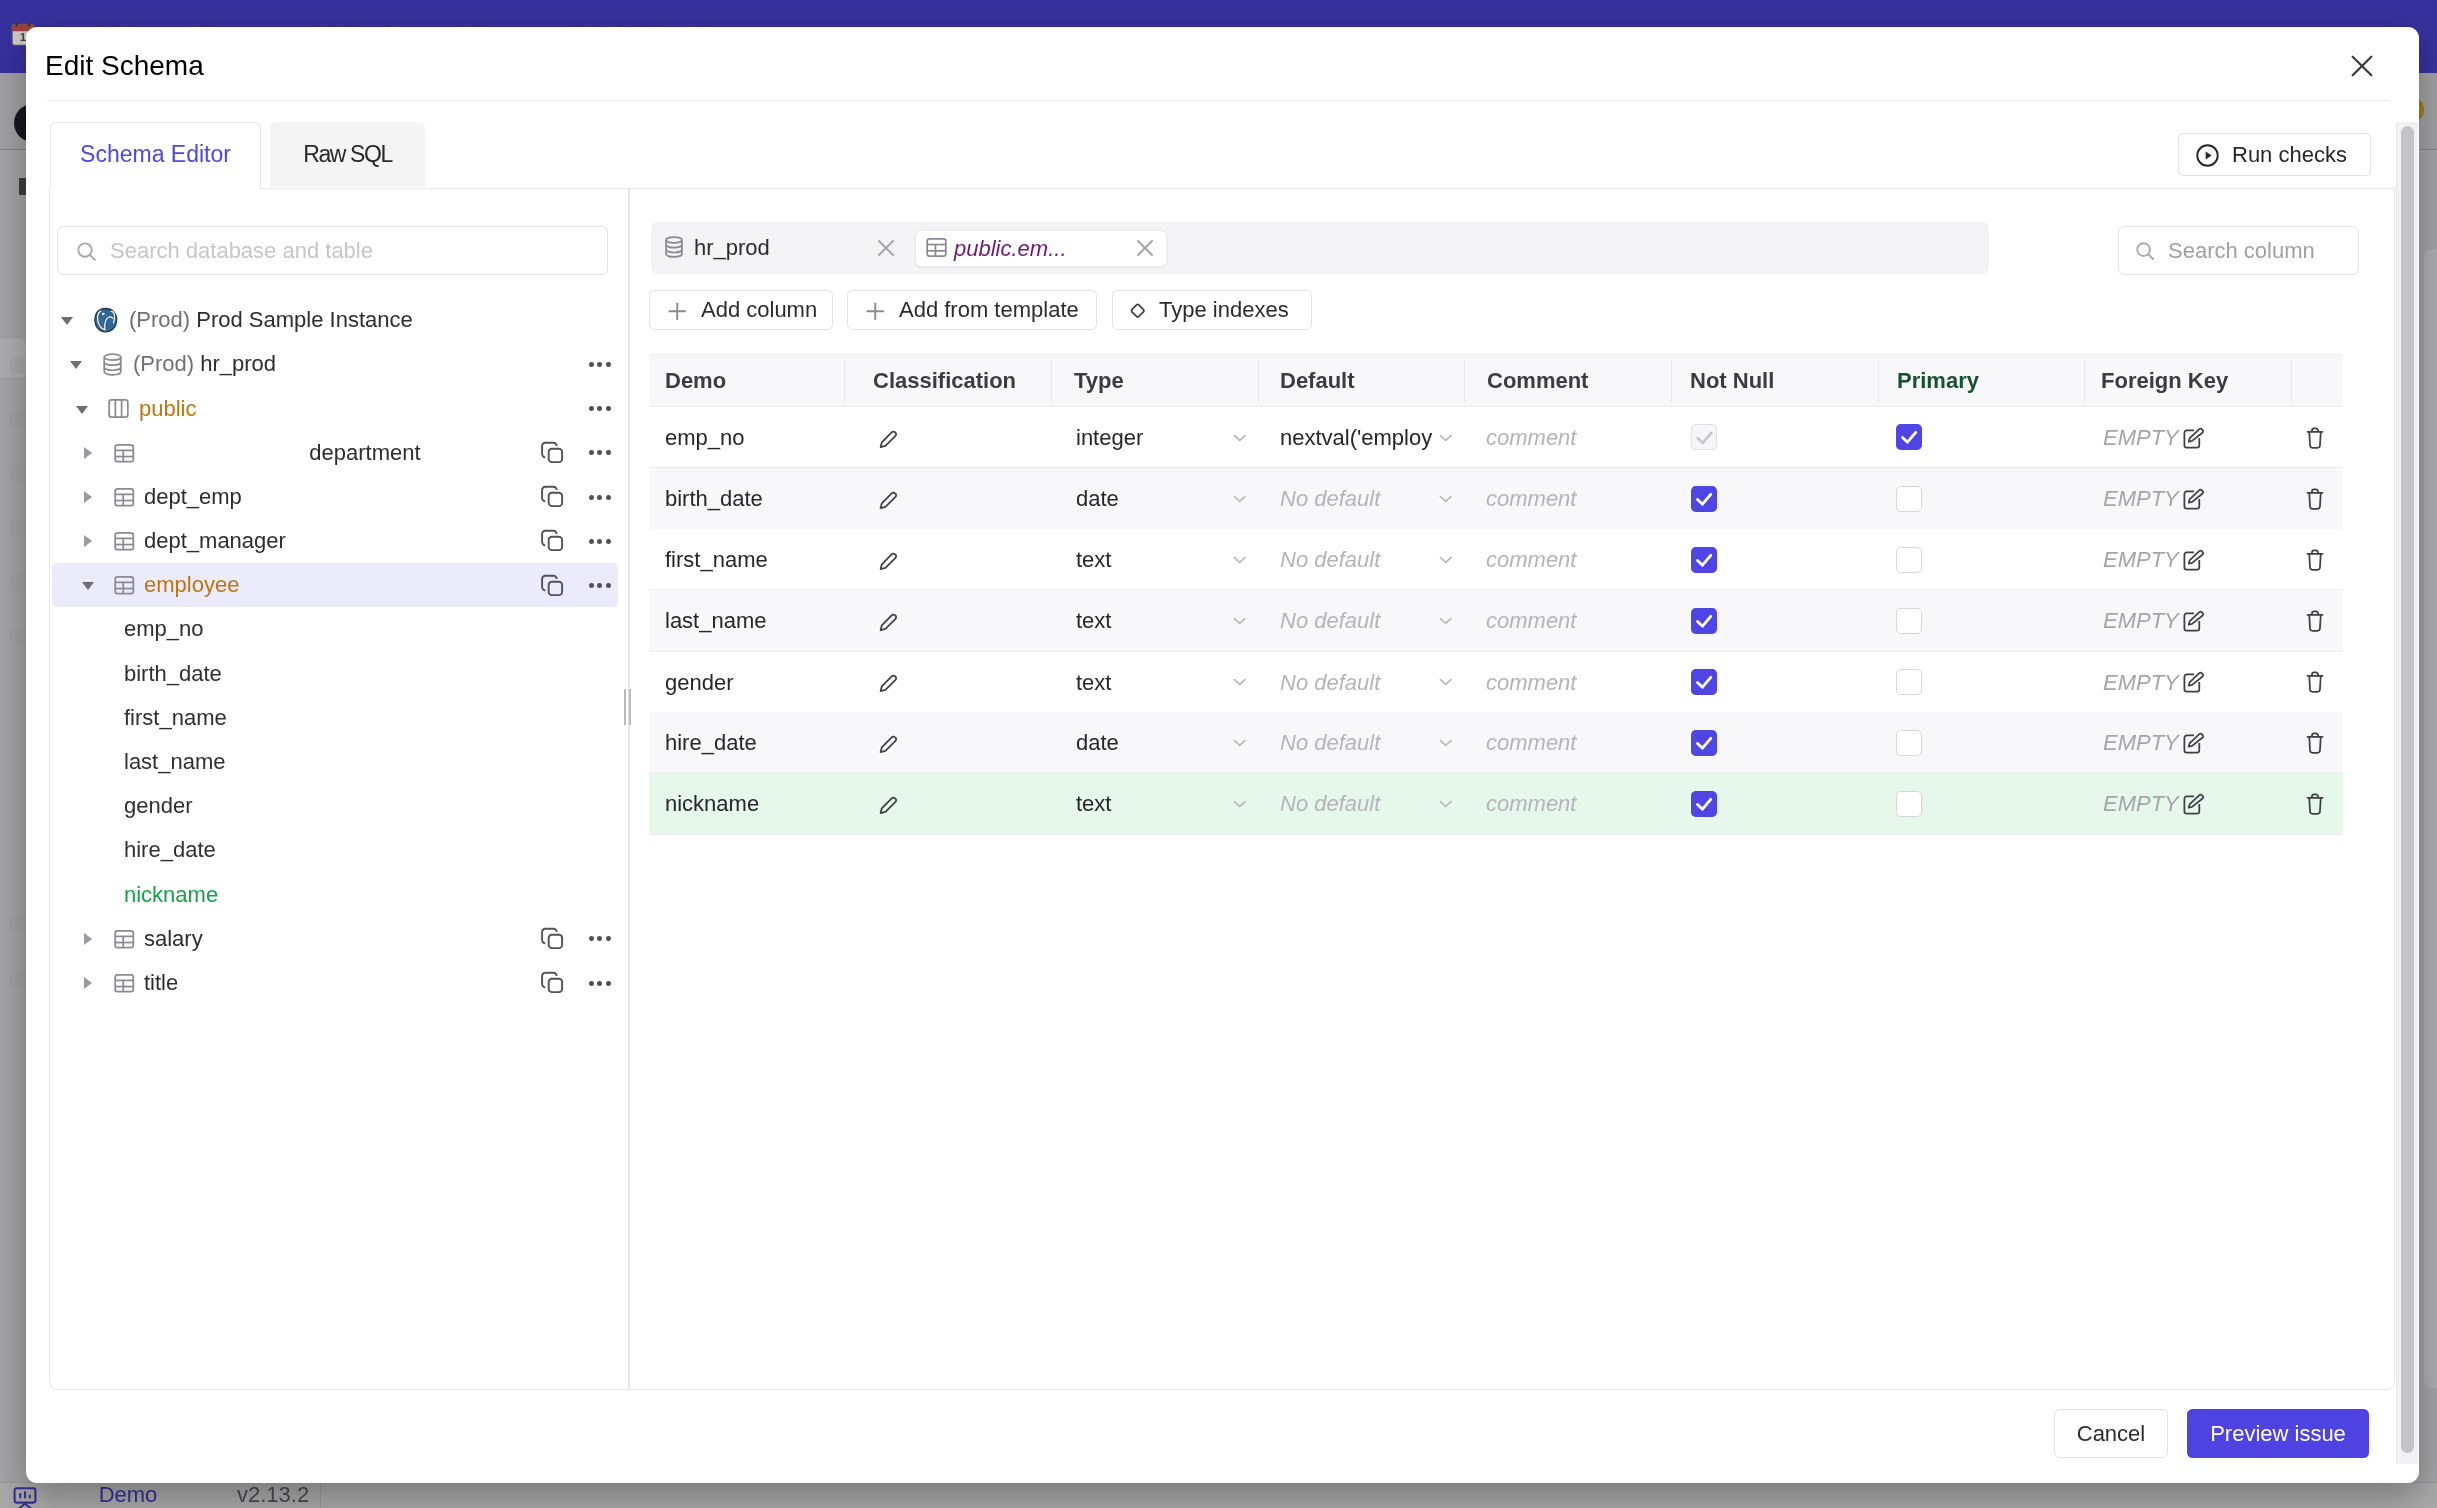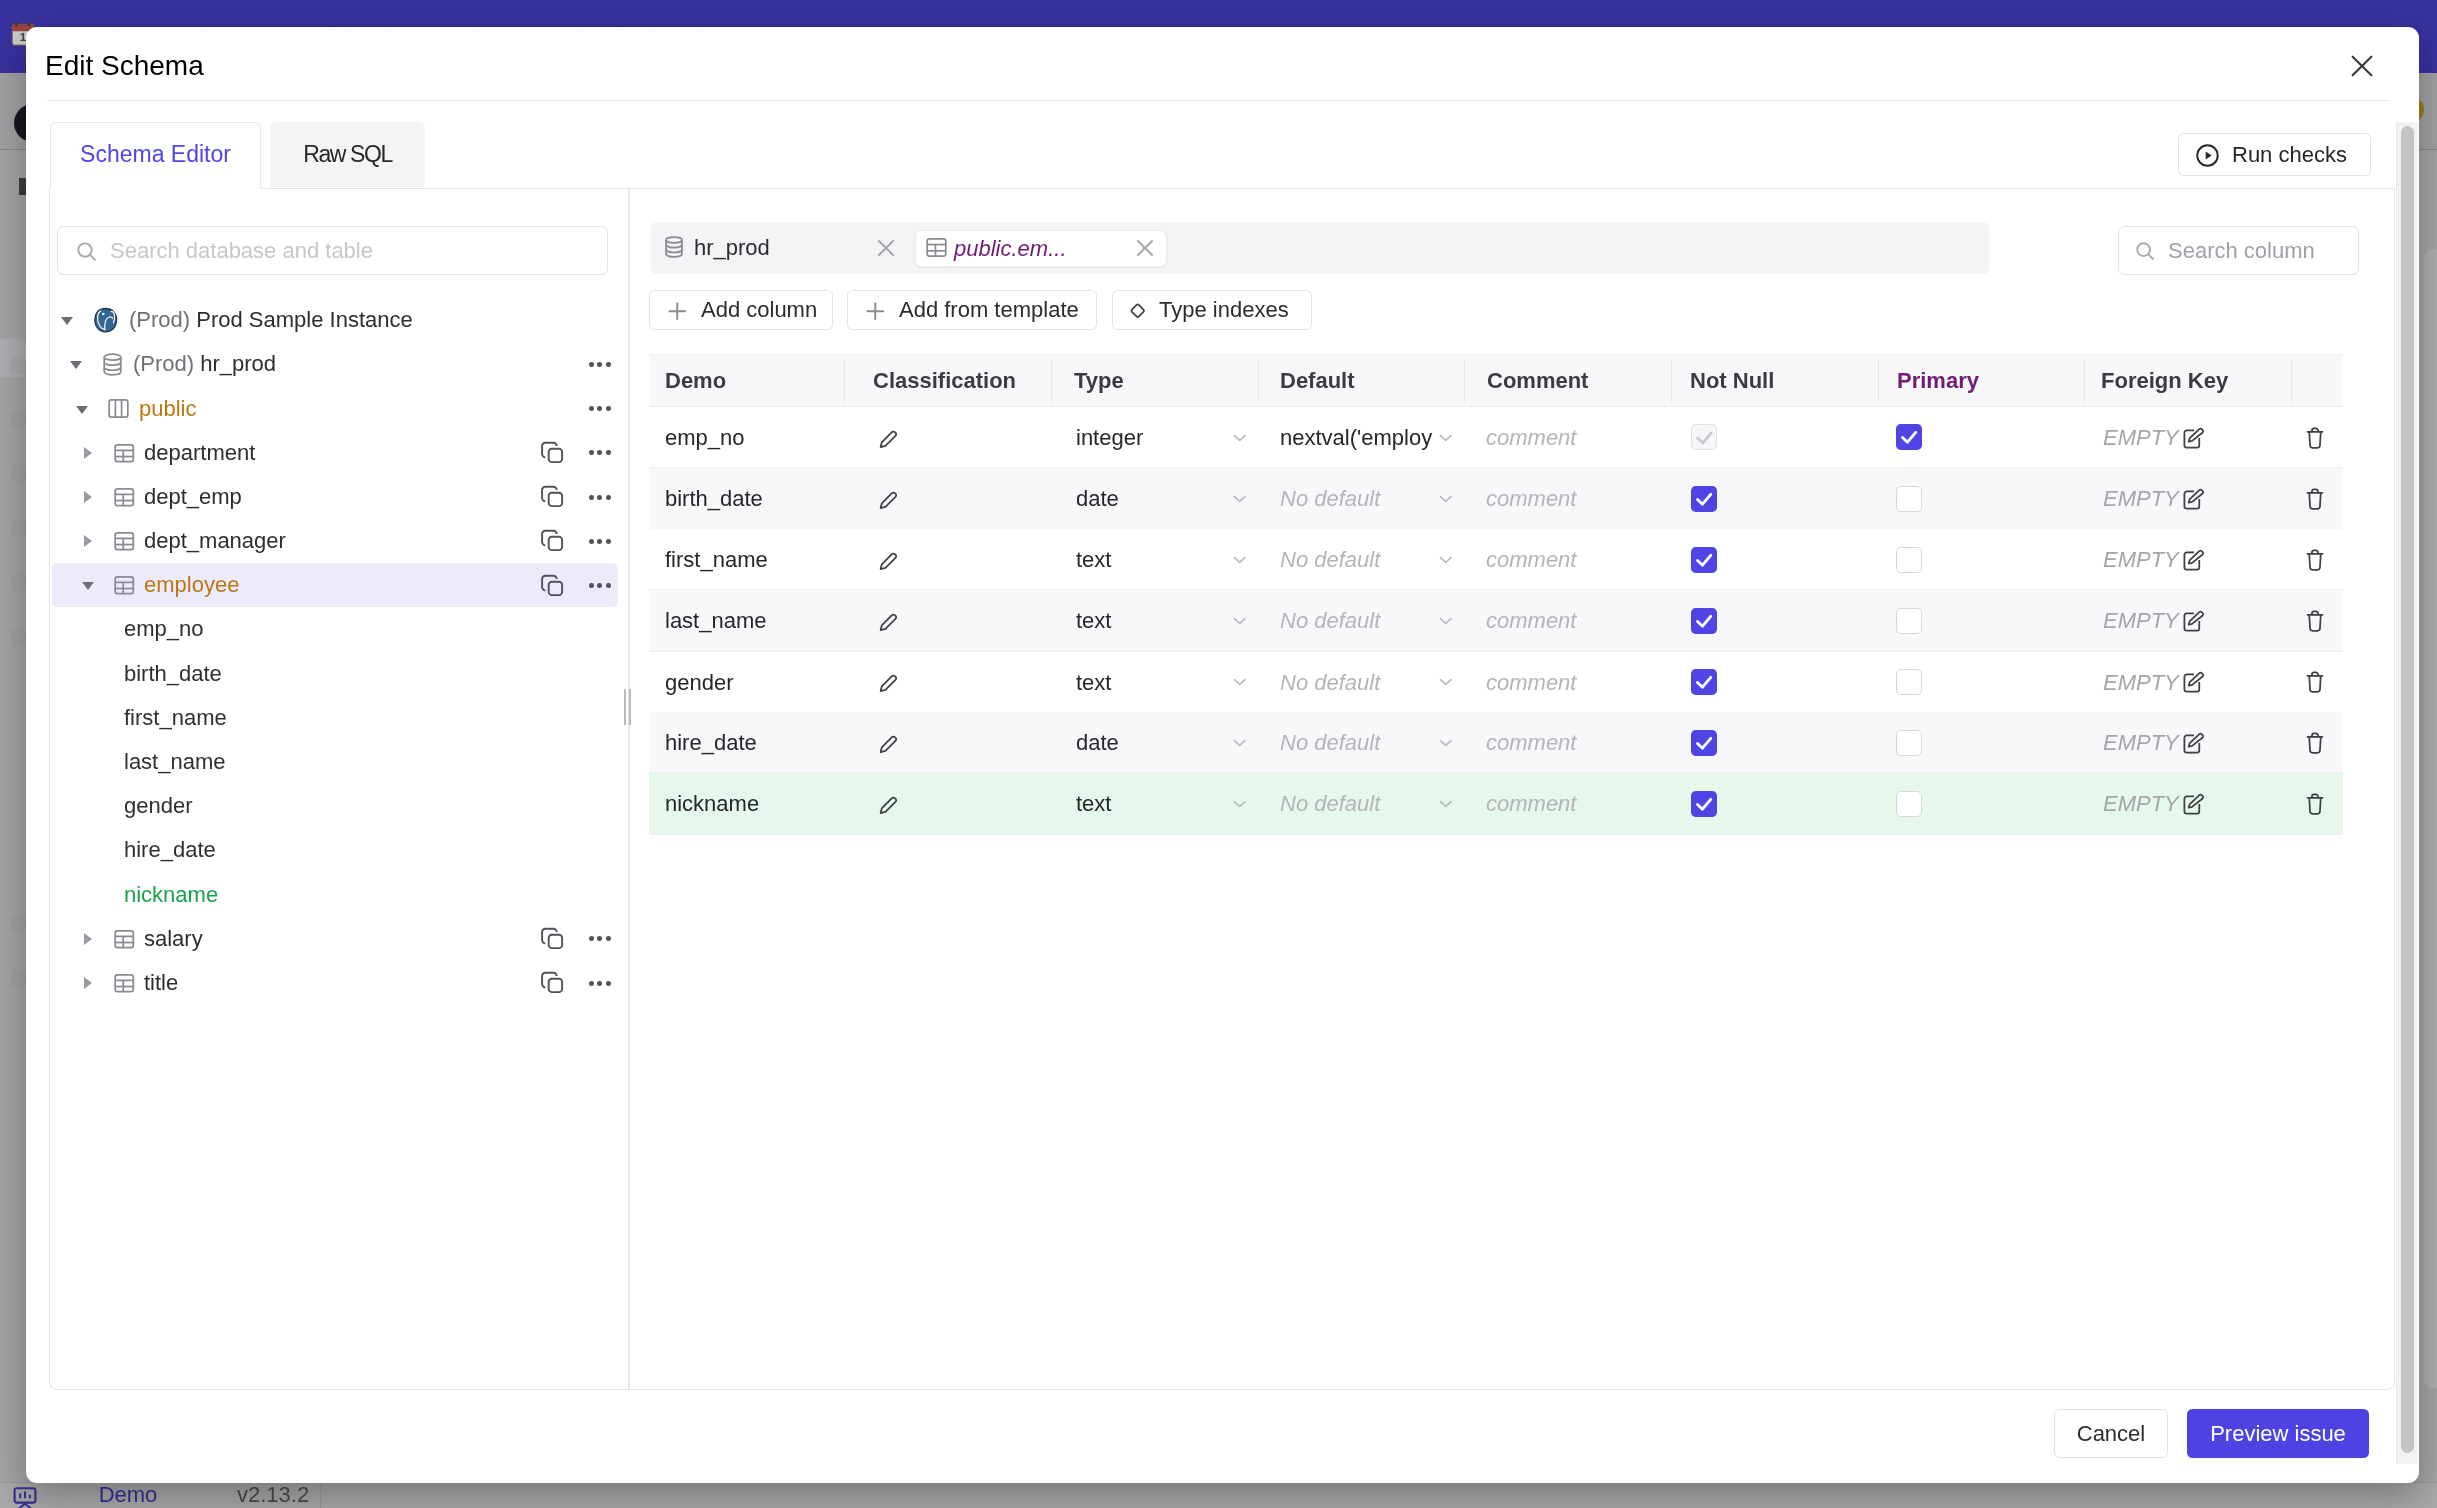--- a/index.html
+++ b/index.html
@@ -111,21 +111,21 @@
 <div style="position:absolute;left:606px;top:406px;width:4.7px;height:4.7px;border-radius:50%;background:#52525b"></div>
 <div style="position:absolute;left:84px;top:447px;width:0;height:0;border-top:6px solid transparent;border-bottom:6px solid transparent;border-left:8px solid #9a9aa2"></div>
 <svg style="position:absolute;left:114px;top:443px" width="20.5" height="20.5" viewBox="0 0 26 26">
 <g fill="none" stroke="#8a8a92" stroke-width="2.2">
 <rect x="1.5" y="2.5" width="23" height="21" rx="3"></rect>
 <line x1="1.5" y1="9.36" x2="24.5" y2="9.36"></line>
 <line x1="1.5" y1="17.16" x2="24.5" y2="17.16"></line>
 <line x1="11.700000000000001" y1="9.36" x2="11.700000000000001" y2="23.5"></line>
 </g>
   </svg>
-<div style="position:absolute;left:144px;top:431px;width:442px;height:44px;line-height:44px;white-space:nowrap;font-size:22px;"><span style="color:#2c2d31">department</span></div>
+<div style="position:absolute;left:144px;top:431px;width:442px;height:44px;line-height:44px;white-space:nowrap;font-size:22px;text-align:center;"><span style="color:#2c2d31">department</span></div>
 <svg style="position:absolute;left:541px;top:441px" width="24" height="24" viewBox="0 0 30 30">
 <g fill="none" stroke="#52525b" stroke-width="2.4">
 <rect x="9.6" y="9.6" width="16.8" height="16.8" rx="4"></rect>
 <path d="M5.3999999999999995,20.400000000000002 h-0.02 a4,4 0 0 1 -4,-4 v-10.200000000000001 a4,4 0 0 1 4,-4 h10.200000000000001 a4,4 0 0 1 4,4"></path>
 </g>
   </svg>
 <div style="position:absolute;left:589px;top:450px;width:4.7px;height:4.7px;border-radius:50%;background:#52525b"></div>
 <div style="position:absolute;left:597px;top:450px;width:4.7px;height:4.7px;border-radius:50%;background:#52525b"></div>
 <div style="position:absolute;left:606px;top:450px;width:4.7px;height:4.7px;border-radius:50%;background:#52525b"></div>
 <div style="position:absolute;left:84px;top:491px;width:0;height:0;border-top:6px solid transparent;border-bottom:6px solid transparent;border-left:8px solid #9a9aa2"></div>
@@ -302,21 +302,21 @@
 <div style="position:absolute;left:1671px;top:360px;width:1.2px;height:42px;background:#e7e7ea;"></div>
 <div style="position:absolute;left:1878px;top:360px;width:1.2px;height:42px;background:#e7e7ea;"></div>
 <div style="position:absolute;left:2084px;top:360px;width:1.2px;height:42px;background:#e7e7ea;"></div>
 <div style="position:absolute;left:2291px;top:360px;width:1.2px;height:42px;background:#e7e7ea;"></div>
 <div style="position:absolute;left:665px;top:354px;width:197px;height:53px;line-height:53px;white-space:nowrap;font-size:22px;font-weight:600;color:#3b3b41;">Demo</div>
 <div style="position:absolute;left:873px;top:354px;width:197px;height:53px;line-height:53px;white-space:nowrap;font-size:22px;font-weight:700;color:#3b3b41;">Classification</div>
 <div style="position:absolute;left:1074px;top:354px;width:197px;height:53px;line-height:53px;white-space:nowrap;font-size:22px;font-weight:600;color:#3b3b41;">Type</div>
 <div style="position:absolute;left:1280px;top:354px;width:197px;height:53px;line-height:53px;white-space:nowrap;font-size:22px;font-weight:600;color:#3b3b41;">Default</div>
 <div style="position:absolute;left:1487px;top:354px;width:197px;height:53px;line-height:53px;white-space:nowrap;font-size:22px;font-weight:600;color:#3b3b41;">Comment</div>
 <div style="position:absolute;left:1690px;top:354px;width:197px;height:53px;line-height:53px;white-space:nowrap;font-size:22px;font-weight:600;color:#3b3b41;">Not Null</div>
-<div style="position:absolute;left:1897px;top:354px;width:197px;height:53px;line-height:53px;white-space:nowrap;font-size:22px;font-weight:600;color:#701a75;">Primary</div>
+<div style="position:absolute;left:1897px;top:354px;width:197px;height:53px;line-height:53px;white-space:nowrap;font-size:22px;font-weight:600;color:#14532d;">Primary</div>
 <div style="position:absolute;left:2101px;top:354px;width:197px;height:53px;line-height:53px;white-space:nowrap;font-size:22px;font-weight:600;color:#3b3b41;">Foreign Key</div>
 <div style="position:absolute;left:649px;top:407px;width:1694px;height:61px;background:#ffffff;border-bottom:0.8px solid #f0f0f2;box-sizing:border-box;"></div>
 <div style="position:absolute;left:665px;top:407px;width:174px;height:61px;line-height:61px;white-space:nowrap;font-size:22px;color:#26262b;">emp_no</div>
 <svg style="position:absolute;left:877px;top:426px" width="24" height="24" viewBox="0 0 30 30">
     <g fill="none" stroke="#3f3f46" stroke-width="2.2" stroke-linejoin="round">
 <path d="M6.0,20.400000000000002 L18.6,7.800000000000001 a2.6999999999999997,2.6999999999999997 0 0 1 3.9000000000000004,0 l0.6,0.6 a2.6999999999999997,2.6999999999999997 0 0 1 0,3.9000000000000004 L10.5,24.9 l-6.0,1.5 z"></path>
 </g>
   </svg>
 <div style="position:absolute;left:1076px;top:407px;width:142px;height:61px;line-height:61px;white-space:nowrap;font-size:22px;color:#26262b;">integer</div>
 <svg style="position:absolute;left:1231px;top:429px" width="17.4" height="17.4" viewBox="0 0 22 22">

